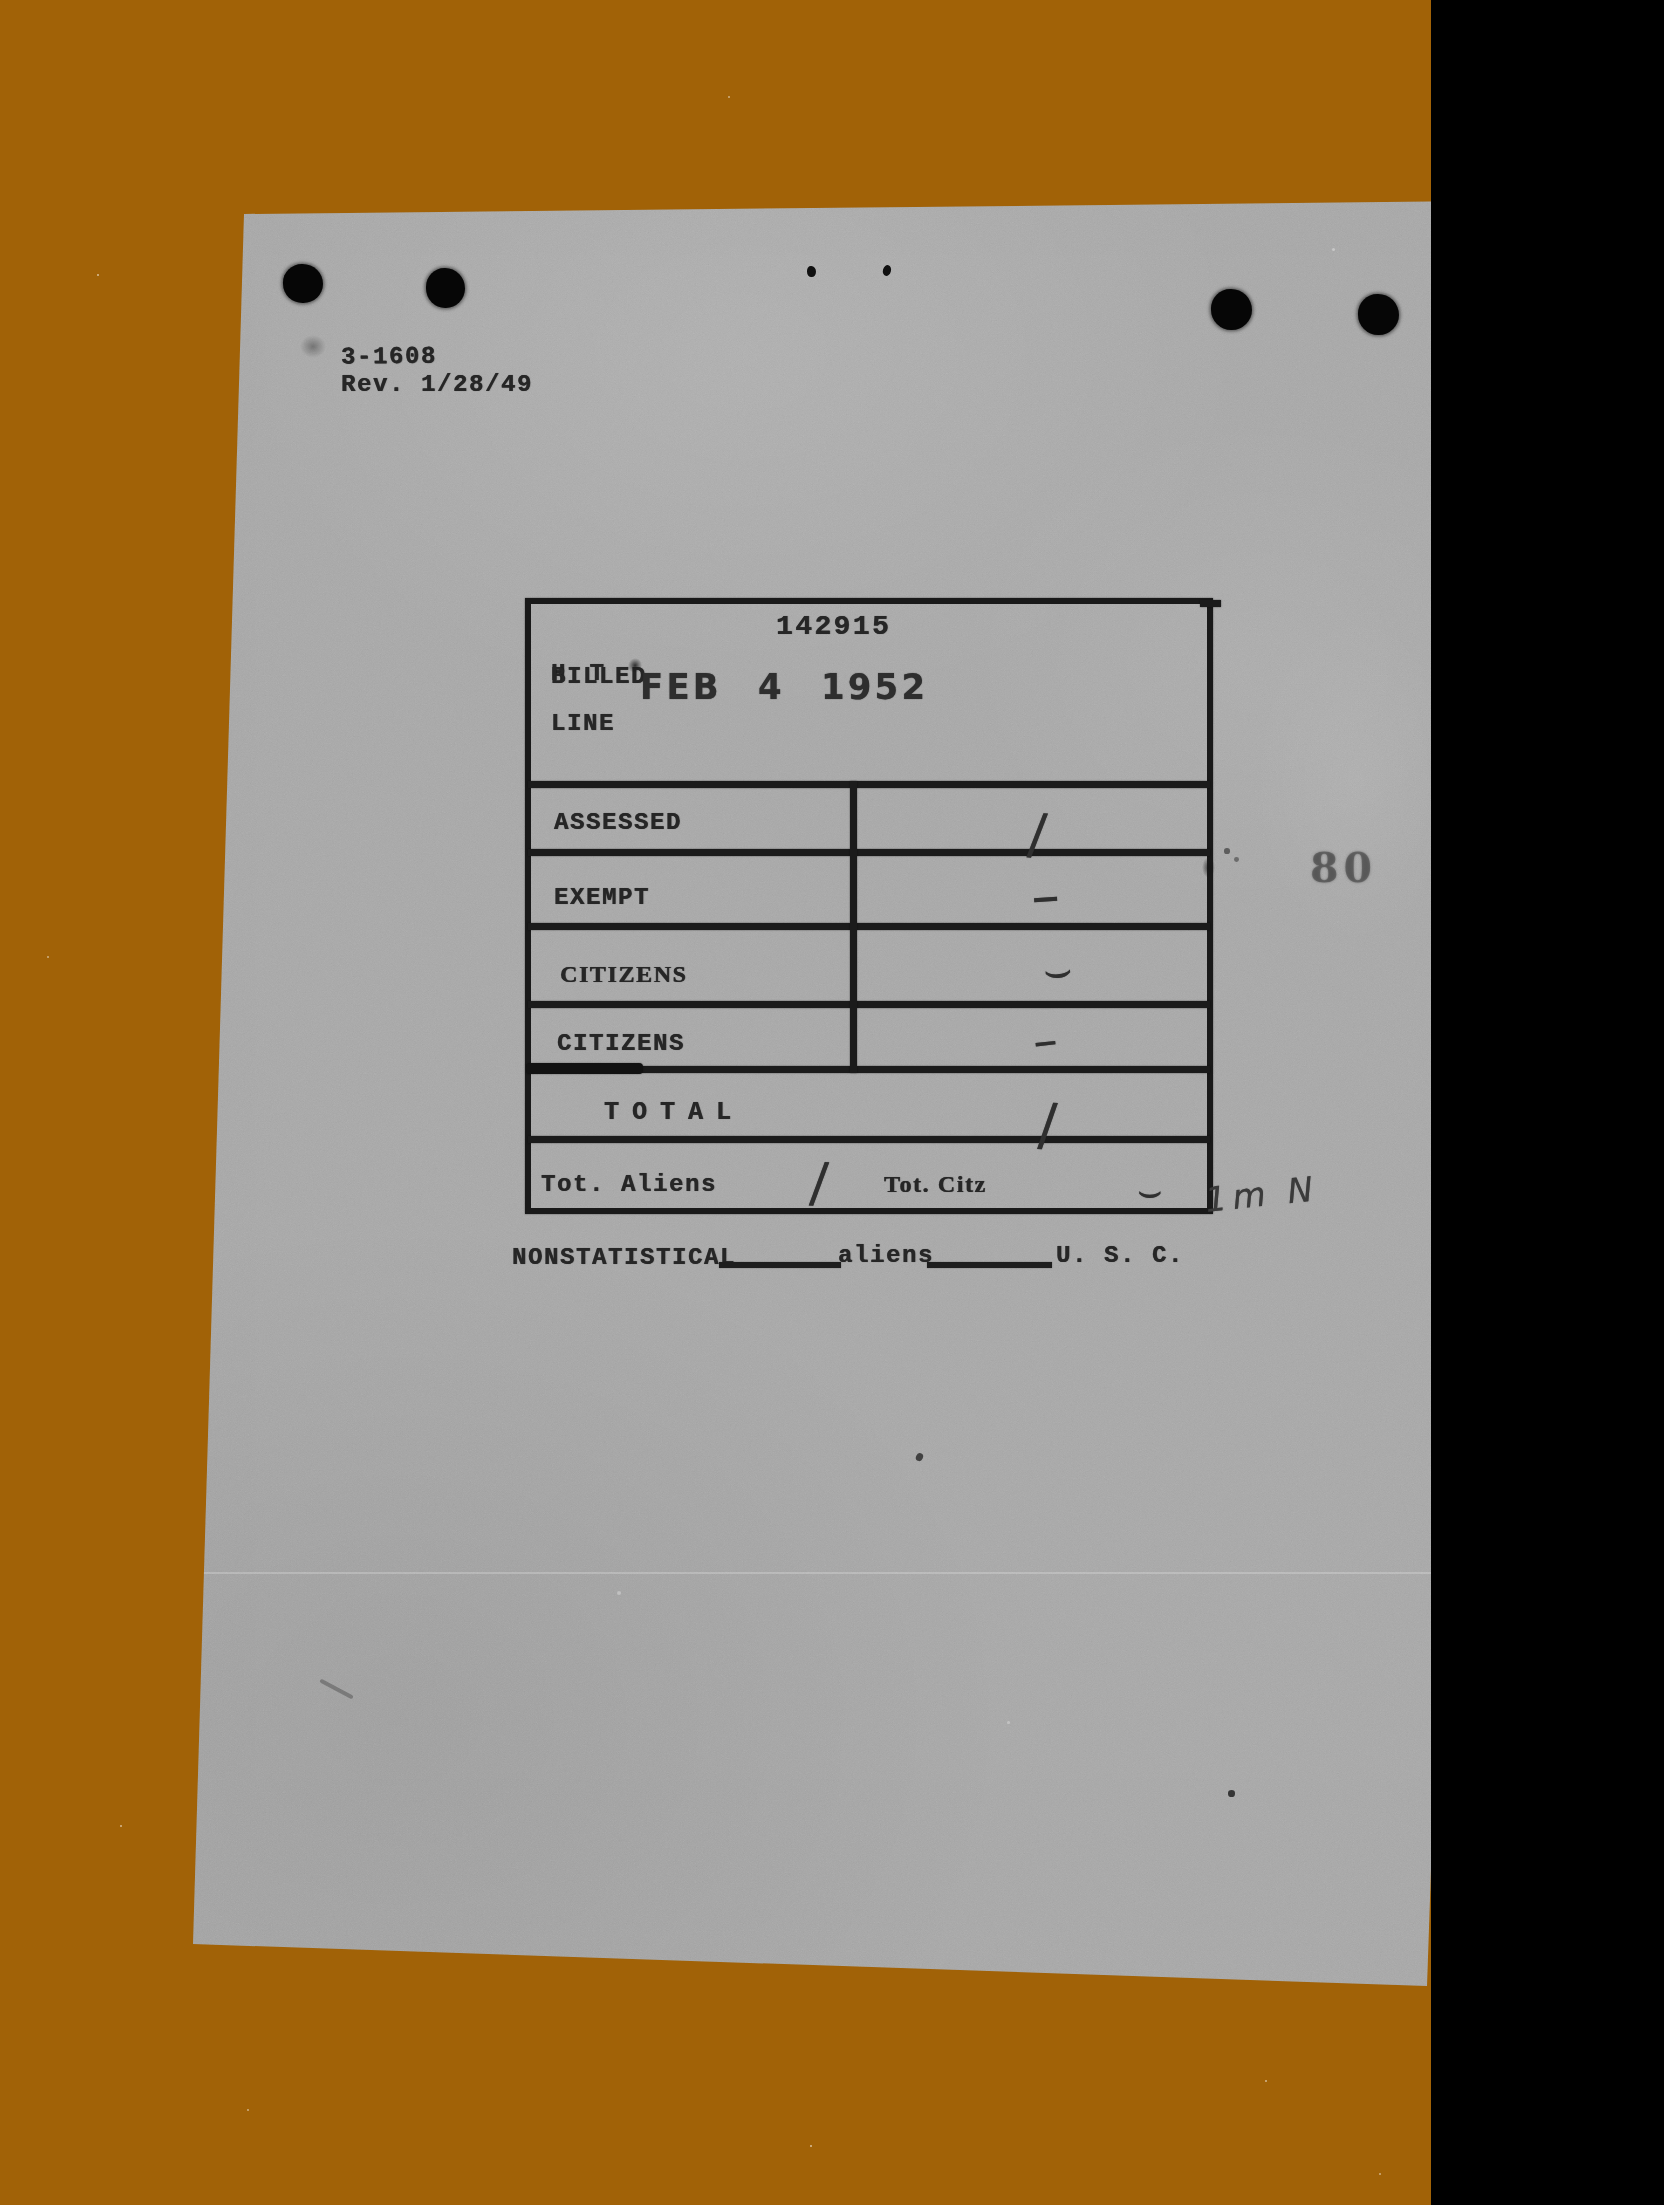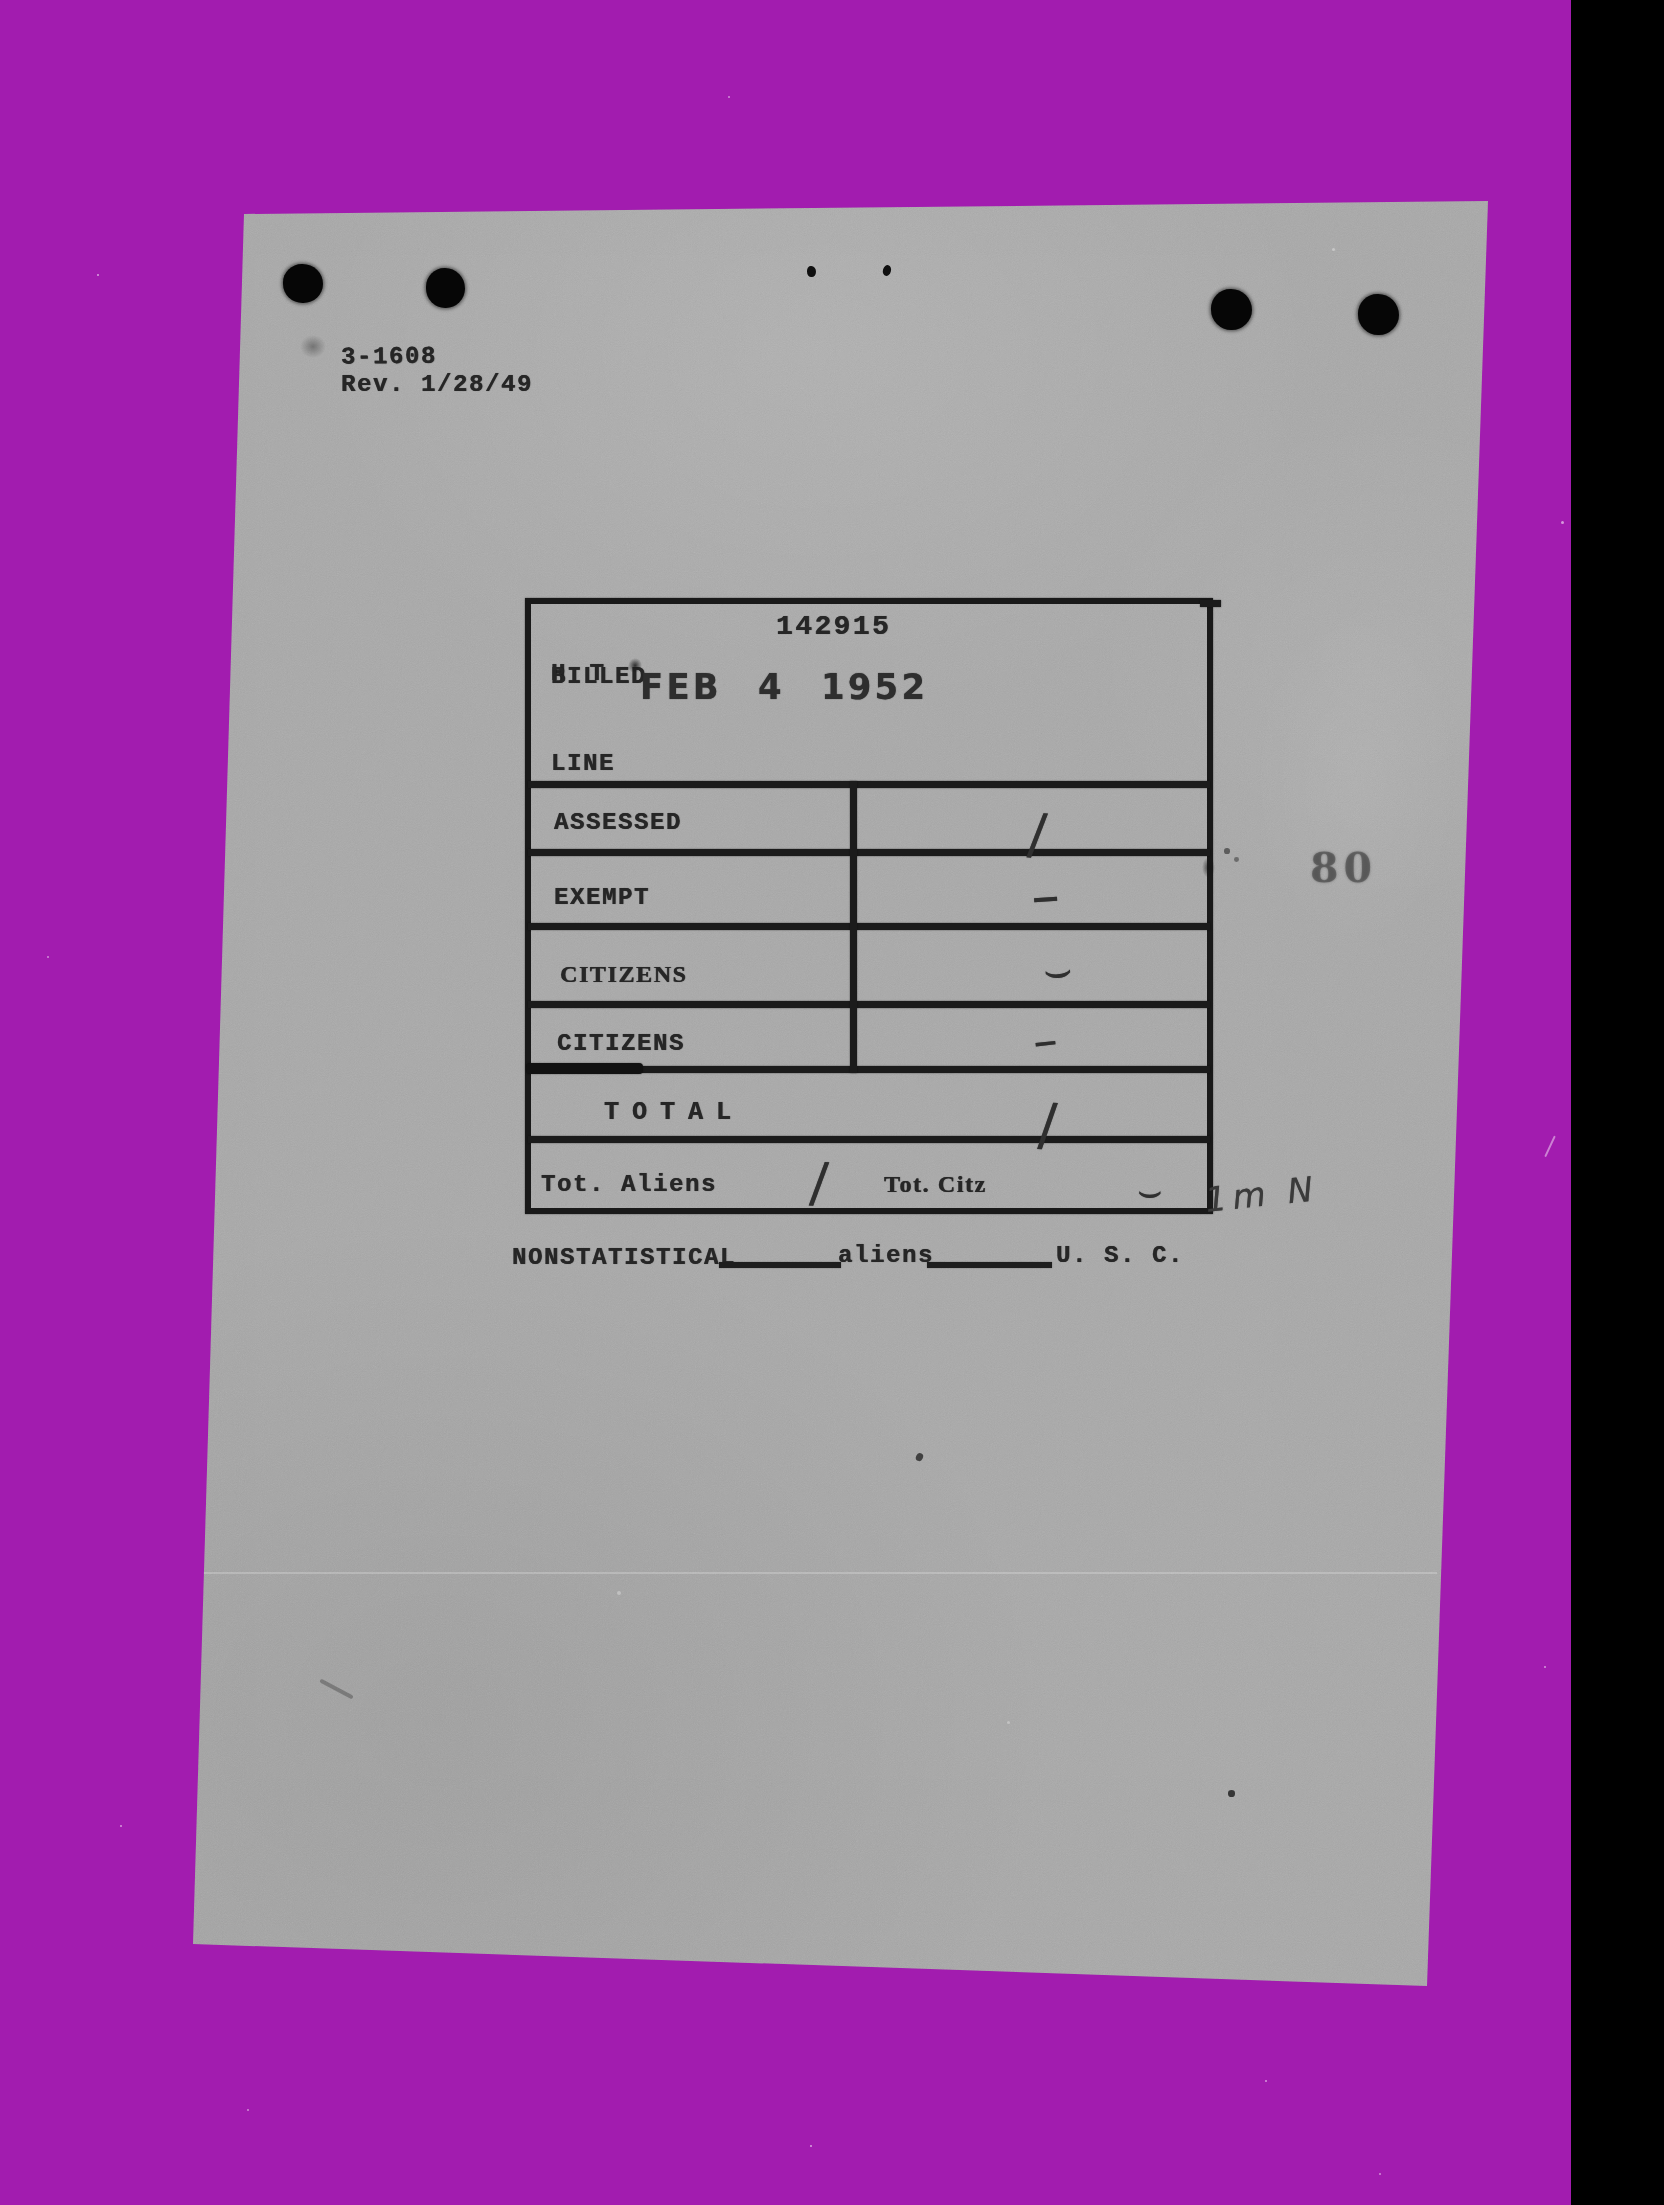--- a/index.html
+++ b/index.html
@@ -1,16 +1,16 @@
 <!DOCTYPE html>
 <html style="font-size:13px"><head>
 <meta charset="utf-8">
 <style>
   html,body{margin:0;padding:0;background:#000;}
-  #canvas{position:relative;width:1571px;height:2205px;background:#a21caf;overflow:hidden;
+  #canvas{position:relative;width:1431px;height:2205px;background:#a16207;overflow:hidden;
           font-family:"Liberation Mono","DejaVu Sans Mono",monospace;}
   
   #paper{position:absolute;inset:0;
     clip-path:polygon(244px 214px,1488px 201px,1427px 1986px,193px 1944px);
     background:
       radial-gradient(731px 528px at 52% 16%,rgba(255,255,255,.09),rgba(255,255,255,0) 70%),
       radial-gradient(893px 731px at 28% 78%,rgba(0,0,0,.05),rgba(0,0,0,0) 70%),
       radial-gradient(406px 341px at 88% 30%,rgba(255,255,255,.05),rgba(255,255,255,0) 75%),
       linear-gradient(90deg,rgba(0,0,0,.04) 0 2%,rgba(0,0,0,0) 6%),
       #a9a9a9;}
@@ -99,21 +99,21 @@
 
     <div class="vline" style="left:850px;top:781px;width:7.3px;height:292px;"></div>
 
     <div class="hline" style="left:1200px;top:600px;width:21px;height:7.3px;"></div>
 
     <div class="t f30" style="left:551px;top:619px;letter-spacing:4.9px;margin-top:42px;">H T</div>
     <div class="t f44" style="left:776px;top:611px;">142915</div>
     <div class="t f30" style="left:551px;top:664px;">BILLED</div>
     <div class="smudge" style="left:628px;top:658px;width:14px;height:15.4px;background:radial-gradient(closest-side,rgba(25,25,25,.85),rgba(25,25,25,0));transform:rotate(20deg);border-radius:40% 60% 50% 50%;"></div>
     <div class="stamp" style="left:640px;top:666px;">FEB 4 1952</div>
-    <div class="t f30" style="left:551px;top:711px;margin-top:40px;">LINE</div>
+    <div class="t f30" style="left:551px;top:711px;">LINE</div>
 
     <div class="t f30" style="left:554px;top:810px;">ASSESSED</div>
     <div class="hand" style="left:1028px;top:802px;font-size:55px;transform:rotate(4deg);">/</div>
 
     <div class="t f30" style="left:554px;top:885px;">EXEMPT</div>
     <div class="hand" style="left:1031px;top:862px;font-size:57px;transform:rotate(-4deg);">–</div>
 
     <div class="t f30" style="left:560px;top:961px;font-family:Liberation Serif, serif;">CITIZENS</div>
     <div class="hand" style="left:1043px;top:943px;font-size:45px;transform:rotate(-4deg);">⌣</div>
 

